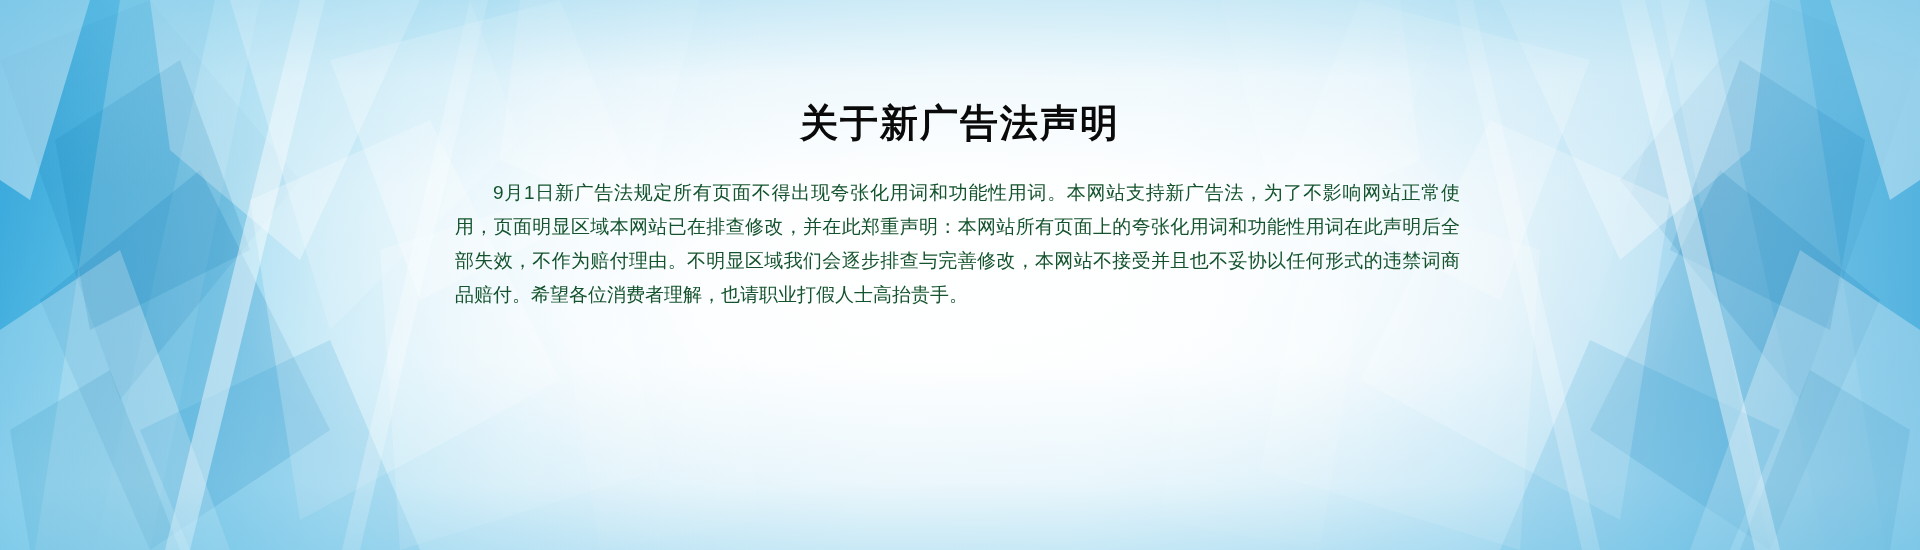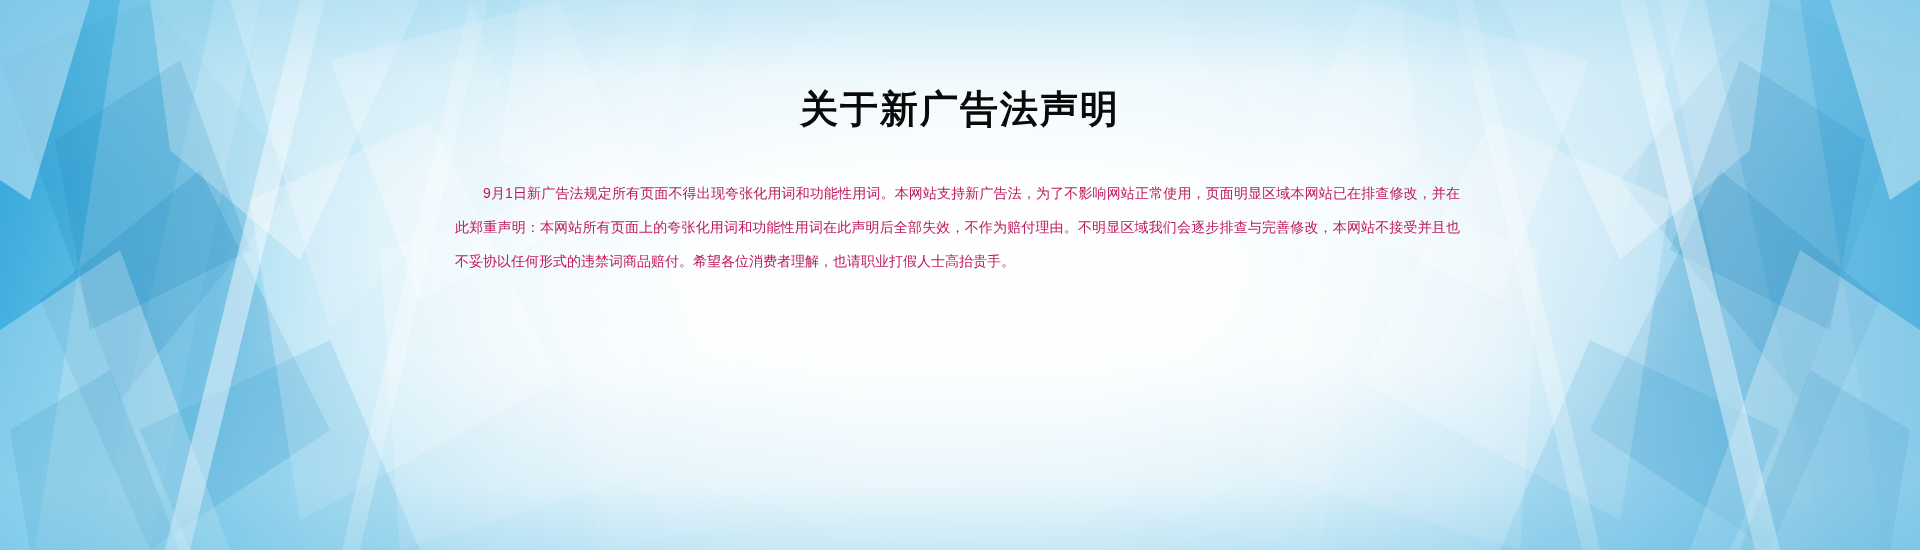--- a/index.html
+++ b/index.html
@@ -73,38 +73,38 @@
     position: absolute;
     left: 0;
     top: 0;
     width: 1920px;
     height: 550px;
   }
 
   .title {
     position: absolute;
     left: 0;
-    top: 86px;
+    top: 100px;
     width: 1920px;
     text-align: center;
     font-size: 38px;
     font-weight: bold;
     letter-spacing: 2px;
     color: #0a0a0a;
     line-height: 1.25;
     white-space: nowrap;
   }
 
   .body-block {
     position: absolute;
     left: 455px;
     top: 176px;
     width: 1005px;
-    color: #be185d;
-    font-size: 14px;
+    color: #14532d;
+    font-size: 19px;
     line-height: 34px;
     text-align: justify;
     text-justify: inter-ideograph;
   }
 
   .para { margin: 0; }
   .para.p1 { text-indent: 2em; }
   .para.p2 { margin-top: 0; }
 </style>
 </head>

